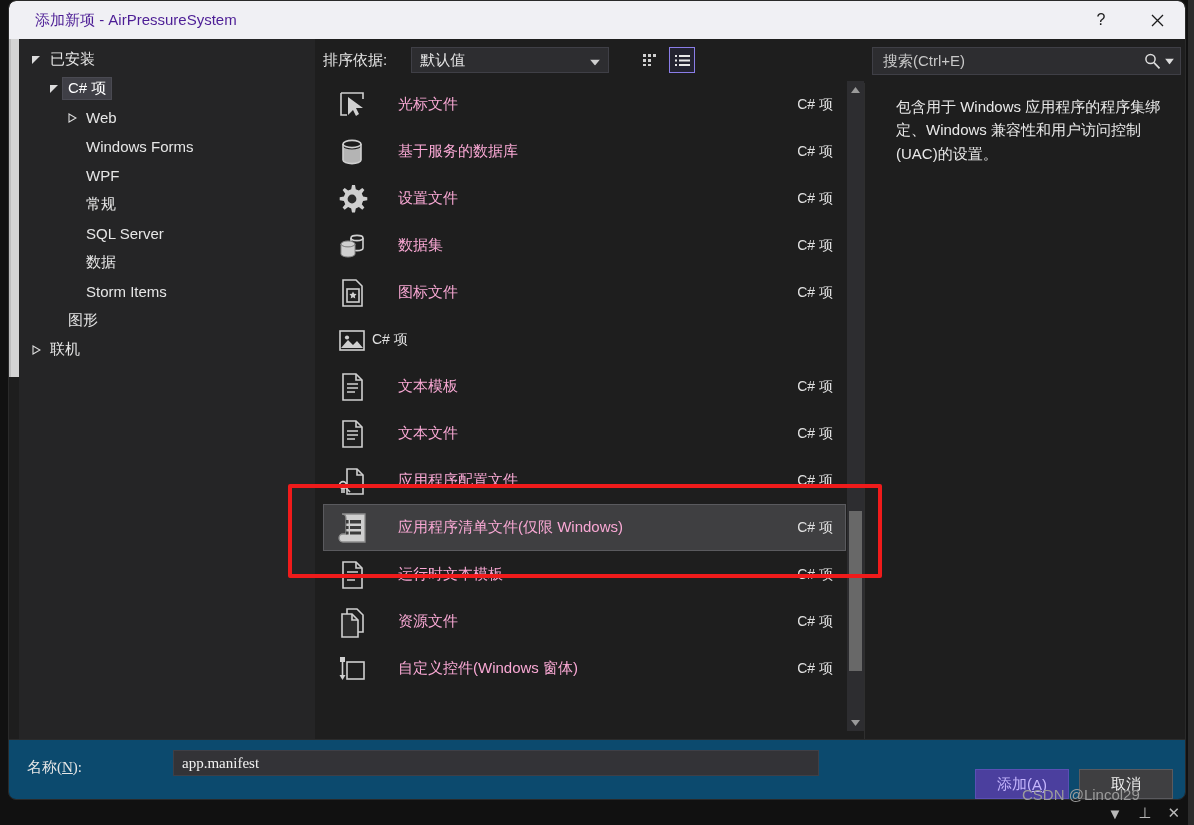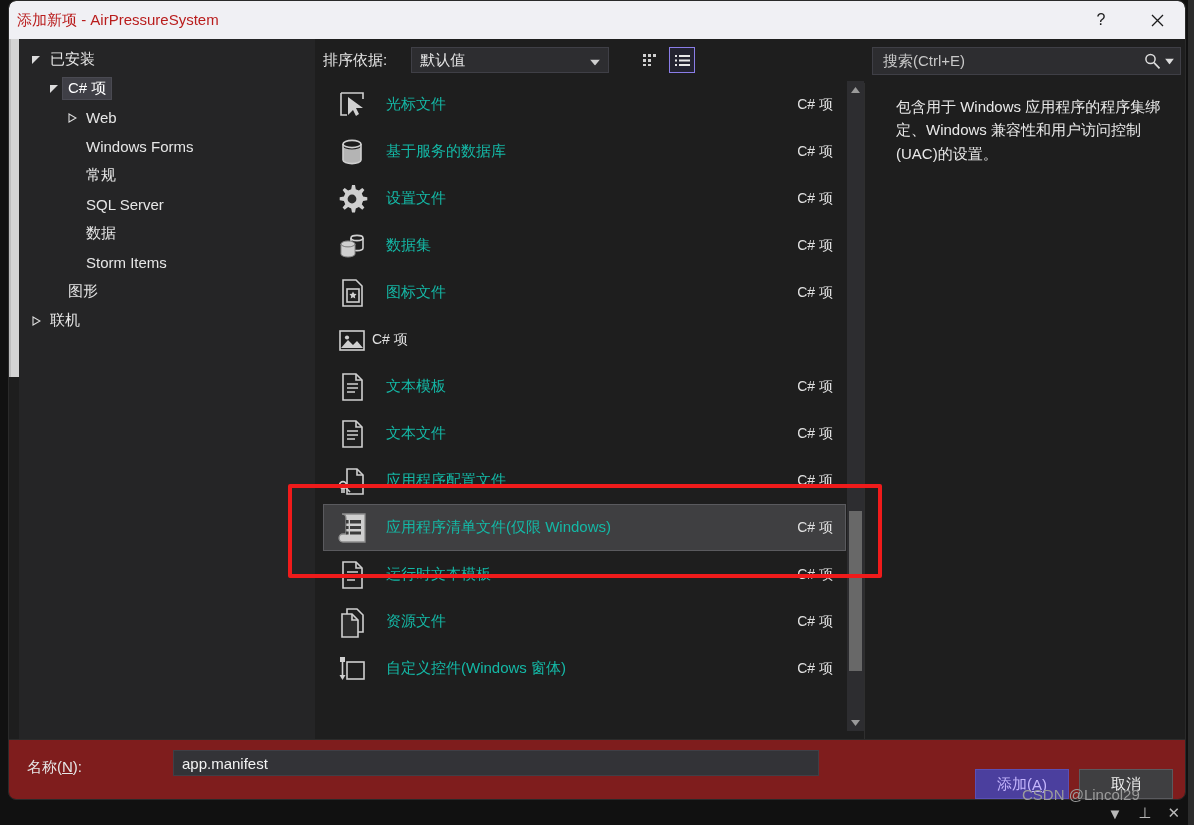--- a/index.html
+++ b/index.html
@@ -44,23 +44,23 @@
 
   
   .titlebar {
     position: relative;
     height: 38px;
     background: #f0f0f4;
     display: flex; align-items: center;
     border-radius: 7px 7px 0 0;
   }
   .titlebar-text {
-    margin-left: 8px;
+    margin-left: 26px;
     font-size: 15px;
-    color: #b91c1c;
+    color: #4c1d95;
     white-space: nowrap;
   }
   .titlebar-buttons {
     position: absolute; right: 0; top: 0; height: 38px;
     display: flex;
   }
   .tb-btn {
     width: 56px; height: 38px;
     display: flex; align-items: center; justify-content: center;
     color: #1b1b1b; font-size: 16px;
@@ -182,22 +182,22 @@
     border: 1px solid #5a5a5e;
   }
   .item-icon {
     width: 40px; height: 40px;
     flex: 0 0 40px;
     display: flex; align-items: center; justify-content: center;
     color: #d0d0d0;
   }
   .item-icon svg { display: block; }
   .item-name {
-    margin-left: 14px;
-    font-size: 15px; color: #14b8a6;
+    margin-left: 26px;
+    font-size: 15px; color: #f9a8d4;
     white-space: nowrap;
     flex: 1 1 auto;
   }
   .item-kind {
     font-size: 14px; color: #e0e0e0;
     white-space: nowrap;
     margin-right: 12px;
   }
 
   
@@ -251,22 +251,23 @@
   }
   .right-divider {
     position: absolute; left: -8px; top: 44px;
     width: 1px; height: 656px; background: #2f2f2f;
   }
 
   
   .bottom {
     position: absolute; left: 0; top: 700px;
     width: 1178px; height: 62px;
-    background: #7f1d1d;
+    background: #0c4a6e;
     border-top: 1px solid #2b2b2b;
+    font-family: Liberation Serif, serif;
   }
   .name-label {
     position: absolute; left: 18px; top: 18px;
     font-size: 15px; color: #e6e6e6; white-space: nowrap;
   }
   .name-input {
     position: absolute; left: 164px; top: 10px;
     width: 646px; height: 26px;
     background: #333337;
     border: 1px solid #3f3f46;
@@ -377,20 +378,24 @@
             <span class="twisty">
               <svg width="10" height="10" viewBox="0 0 10 10">
                 <path d="M2 1 L9 5 L2 9 Z" fill="none" stroke="#dcdcdc" stroke-width="1.1"></path>
               </svg>
             </span>
             <span class="tree-label">Web</span>
           </div>
           <div class="tree-row lvl2">
             <span class="twisty"></span>
             <span class="tree-label">Windows Forms</span>
+          </div>
+          <div class="tree-row lvl2">
+            <span class="twisty"></span>
+            <span class="tree-label">WPF</span>
           </div>
           <div class="tree-row lvl2">
             <span class="twisty"></span>
             <span class="tree-label">常规</span>
           </div>
           <div class="tree-row lvl2">
             <span class="twisty"></span>
             <span class="tree-label">SQL Server</span>
           </div>
           <div class="tree-row lvl2">

